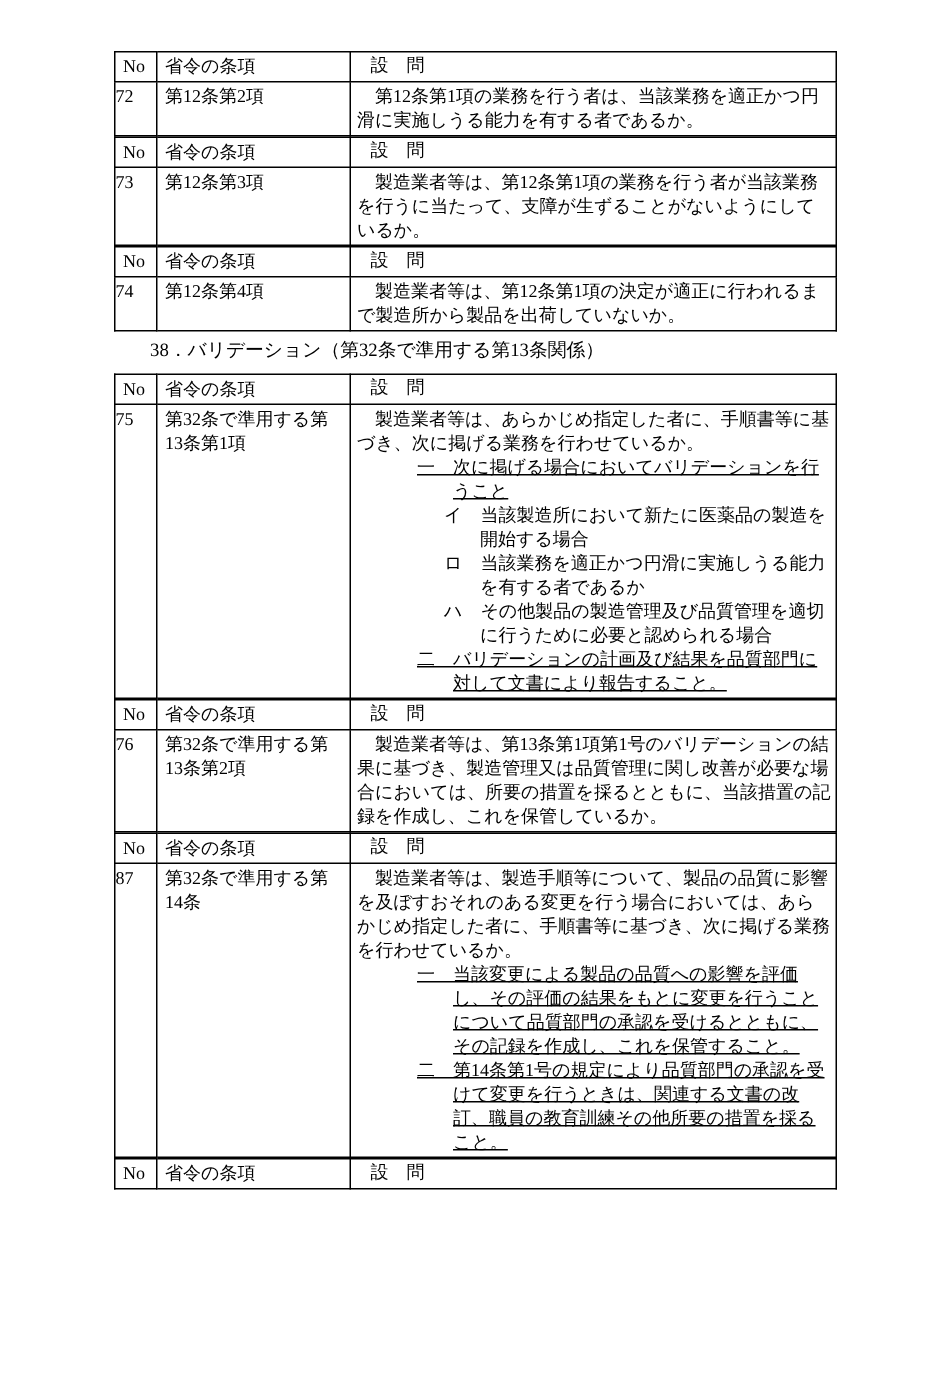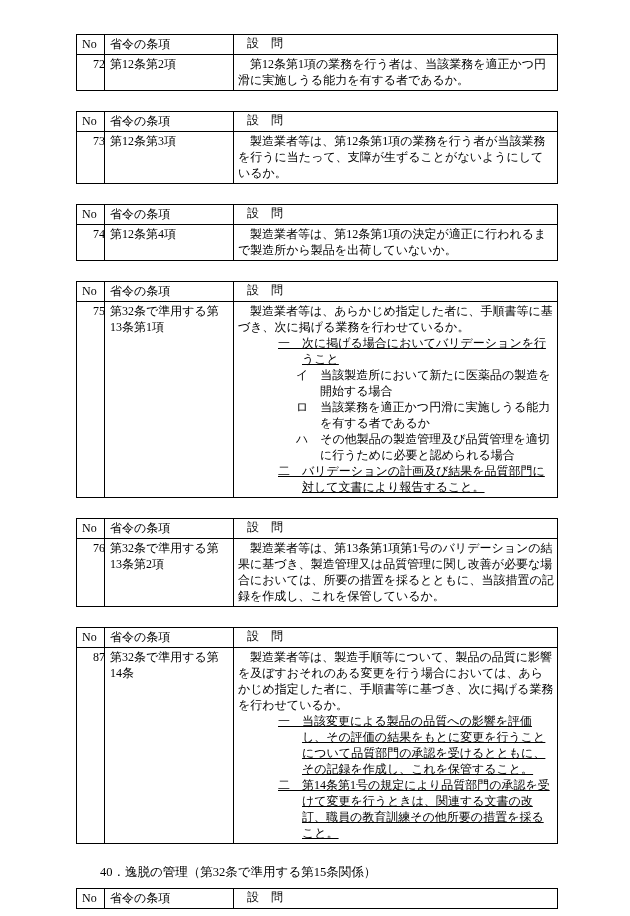--- a/index.html
+++ b/index.html
@@ -11,37 +11,37 @@
   #page {
     box-sizing: border-box;
     width: 630px; height: 916px;
     padding: 34px 0 0 76px;
     overflow: hidden;
   }
   table.qtable {
     border-collapse: collapse;
     table-layout: fixed;
     width: 481px;
-    margin: 0 0 20px 0;
+    margin: 0 0 0 0;
     font-size: 12px;
     line-height: 16px;
   }
   .qtable th, .qtable td {
     border: 1px solid #000;
     vertical-align: top;
     font-weight: normal;
     text-align: left;
     padding: 1px 3px 2px 5px;
   }
   col.col-no  { width: 28px; }
   col.col-art { width: 129px; }
   col.col-q   { width: 324px; }
   th.c-q { padding-left: 13px; font-family: Liberation Mono, monospace; }
   td.c-q { padding-left: 4px; }
-  td.c-no { padding-left: 16px; }
+  td.c-no { padding-left: 0; }
   .q-line { margin: 0; }
   .q-l0 { text-indent: 12px; }
   .q-l1 { padding-left: 64px; text-indent: -24px; text-decoration: underline; }
   .q-l2 { padding-left: 82px; text-indent: -24px; }
   .section-heading {
     font-size: 12.5px;
     line-height: 16px;
     margin: 4px 0 8px 24px;
   }
 </style>
@@ -113,20 +113,21 @@
     <tbody>
       <tr>
         <td class="c-no b-no">74</td>
         <td class="c-art b-art">第12条第4項</td>
         <td class="c-q b-q">
             <div class="q-line q-l0">製造業者等は、第12条第1項の決定が適正に行われるまで製造所から製品を出荷していないか。</div>
           </td>
       </tr>
     </tbody>
   </table>
+<div class="section-heading">38．バリデーション（第32条で準用する第13条関係）</div>
   <table class="qtable">
     <colgroup>
       <col class="col-no">
       <col class="col-art">
       <col class="col-q">
     </colgroup>
     <thead>
       <tr>
         <th class="c-no h-no">No</th>
         <th class="c-art h-art">省令の条項</th>
@@ -190,21 +191,20 @@
         <td class="c-no b-no">87</td>
         <td class="c-art b-art">第32条で準用する第14条</td>
         <td class="c-q b-q">
             <div class="q-line q-l0">製造業者等は、製造手順等について、製品の品質に影響を及ぼすおそれのある変更を行う場合においては、あらかじめ指定した者に、手順書等に基づき、次に掲げる業務を行わせているか。</div>
             <div class="q-line q-l1">一　当該変更による製品の品質への影響を評価し、その評価の結果をもとに変更を行うことについて品質部門の承認を受けるとともに、その記録を作成し、これを保管すること。</div>
             <div class="q-line q-l1">二　第14条第1号の規定により品質部門の承認を受けて変更を行うときは、関連する文書の改訂、職員の教育訓練その他所要の措置を採ること。</div>
           </td>
       </tr>
     </tbody>
   </table>
-<div class="section-heading">40．逸脱の管理（第32条で準用する第15条関係）</div>
   <table class="qtable">
     <colgroup>
       <col class="col-no">
       <col class="col-art">
       <col class="col-q">
     </colgroup>
     <thead>
       <tr>
         <th class="c-no h-no">No</th>
         <th class="c-art h-art">省令の条項</th>

